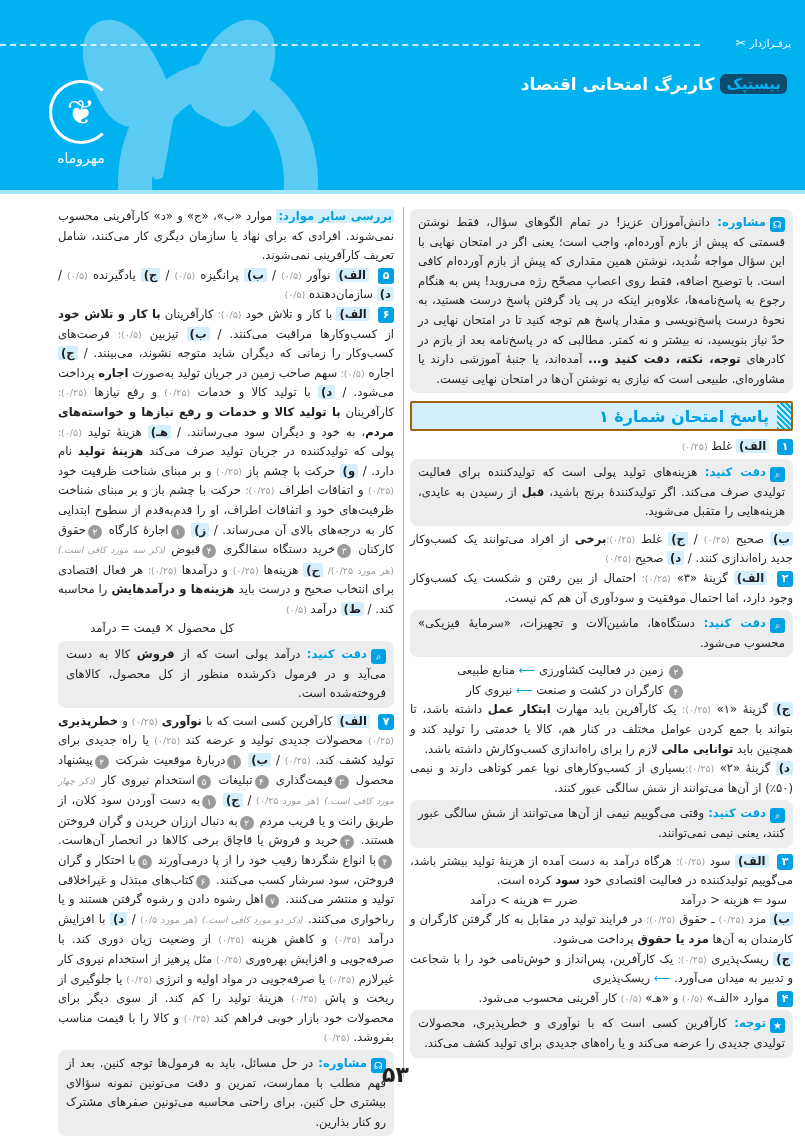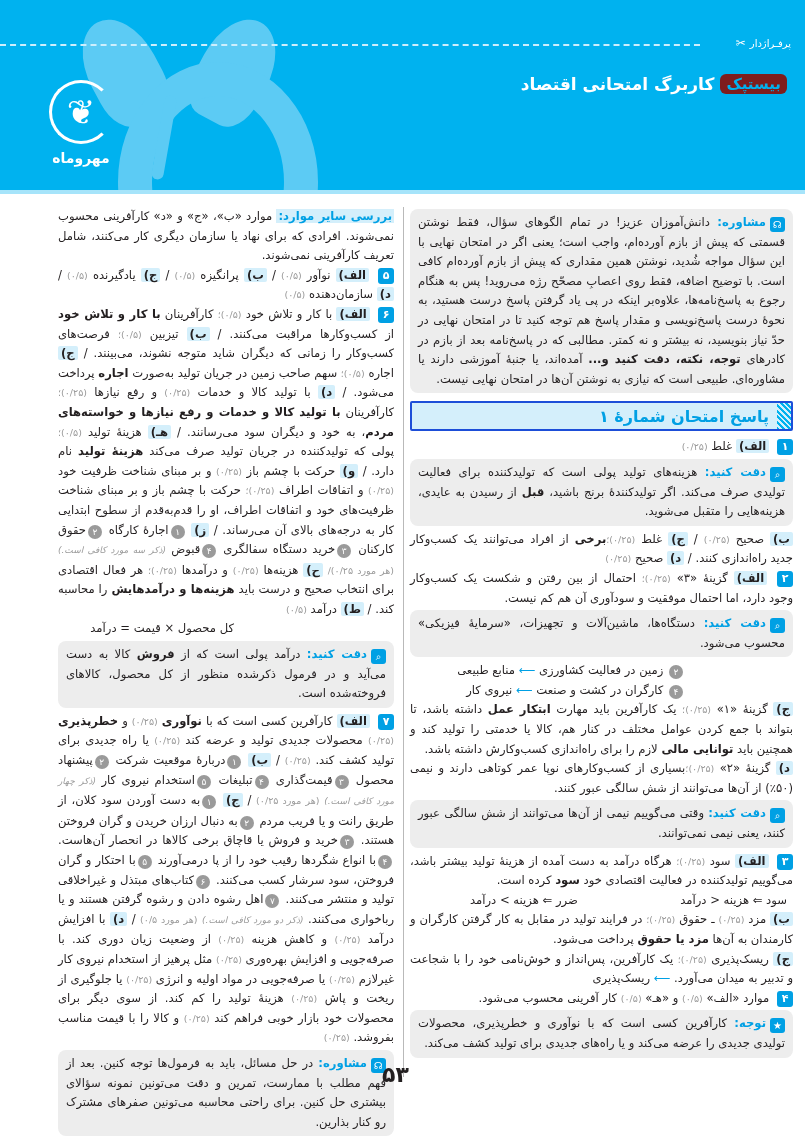--- a/index.html
+++ b/index.html
@@ -11,23 +11,23 @@
   .header .clock-ring { position: absolute; left: 118px; top: 62px; width: 200px; height: 240px; border-radius: 50%; border: 34px solid #5ccbf4; }
   .header .bell { position: absolute; top: 16px; width: 70px; height: 110px; background: #5ccbf4; border-radius: 60% 60% 40% 40%; }
   .header .bell.l { left: 88px; transform: rotate(-28deg); }
   .header .bell.r { left: 200px; transform: rotate(28deg); }
   .header .hand { position: absolute; left: 158px; top: 95px; width: 12px; height: 85px; background: #5ccbf4; border-radius: 6px; transform: rotate(10deg); }
   .cut-line { position: absolute; top: 44px; left: 0; width: 700px; border-top: 2px dashed #cdeefc; }
   .cut-label { position: absolute; top: 36px; right: 14px; color: #fff; font-size: 10px; display: flex; align-items: center; gap: 4px; }
   .cut-label .scissor { font-size: 12px; }
   .logo { position: absolute; left: 36px; top: 80px; width: 90px; text-align: center; color: #fff; }
   .logo .circle { width: 64px; height: 64px; margin: 0 auto; border: 3px solid #fff; border-radius: 50%; border-right-color: transparent; display: flex; align-items: center; justify-content: center; font-size: 34px; line-height: 1; }
-  .logo .name { font-size: 14px; font-weight: bold; margin-top: 6px; }
+  .logo .name { font-size: 14px; font-weight: normal; margin-top: 6px; }
   .subtitle { position: absolute; top: 74px; right: 18px; display: flex; align-items: center; gap: 6px; color: #fff; font-weight: bold; font-size: 17px; }
-  .subtitle .badge { background: #7f1d1d; color: #00b2ef; border-radius: 6px; padding: 1px 6px; font-size: 15px; }
+  .subtitle .badge { background: #0c4a6e; color: #00b2ef; border-radius: 6px; padding: 1px 6px; font-size: 15px; }
   .main-title { position: absolute; top: 112px; right: 18px; color: #fff; font-weight: bold; font-size: 44px; line-height: 1.2; }
   .header-strip { position: absolute; top: 190px; left: 0; width: 805px; height: 4px; background: #a6e4fa; }
 
   
   .col { position: absolute; top: 207px; font-size: 11.6px; line-height: 19.6px; text-align: justify; }
   .col-right { right: 12px; width: 383px; }
   .col-left { left: 58px; width: 336px; }
   .divider { position: absolute; top: 207px; left: 403px; width: 1px; height: 870px; background: #b9b9b9; }
 
   .box { background: #ededed; border-radius: 8px; padding: 4px 8px; margin: 2px 0 4px 0; }
@@ -35,21 +35,21 @@
   .icon-sq { display: inline-block; width: 15px; height: 15px; background: #00a0e4; color: #fff; border-radius: 3px; font-size: 10px; line-height: 15px; text-align: center; vertical-align: -2px; margin-left: 4px; }
   .qnum { display: inline-block; min-width: 16px; height: 16px; background: #00a0e4; color: #fff; border-radius: 3px; font-size: 11px; line-height: 16px; text-align: center; margin-left: 4px; font-weight: bold; }
   .opt { background: #d4effb; padding: 0 3px; border-radius: 2px; font-weight: bold; }
   .score { color: #9a9a9a; font-size: 9.5px; }
   .note-hand { color: #9a9a9a; font-size: 9px; font-style: italic; margin-top: 32px; }
   .circ { display: inline-block; width: 14px; height: 14px; border-radius: 50%; background: #9a9a9a; color: #fff; font-size: 9px; line-height: 14px; text-align: center; margin: 0 2px; vertical-align: -1px; }
   .arrow { color: #00a0e4; }
   .b { font-weight: bold; }
   .lbl-hl { color: #00a0e4; font-weight: bold; background: #d4effb; padding: 0 2px; }
 
-  .section-title { display: flex; align-items: center; justify-content: flex-start; gap: 8px; background: #d4effb; border: 2px solid #1d4ed8; border-radius: 2px; height: 30px; margin: 8px 0 6px 0; padding-right: 0; color: #00a0e4; font-weight: bold; font-size: 16px; }
+  .section-title { display: flex; align-items: center; justify-content: flex-start; gap: 8px; background: #d4effb; border: 2px solid #a16207; border-radius: 2px; height: 30px; margin: 8px 0 6px 0; padding-right: 0; color: #00a0e4; font-weight: bold; font-size: 16px; }
   .section-title .stripes { width: 14px; height: 26px; background: repeating-linear-gradient(45deg, #00b2ef 0 2px, #d4effb 2px 4px); }
   .formula2 { text-align: right; padding-right: 20px; }
 
   .page-num { position: absolute; top: 1062px; left: 382px; font-size: 22px; font-weight: bold; color: #231f20; }
 </style>
 </head>
 <body>
 
 <div class="header">
   <div class="bell l"></div>

